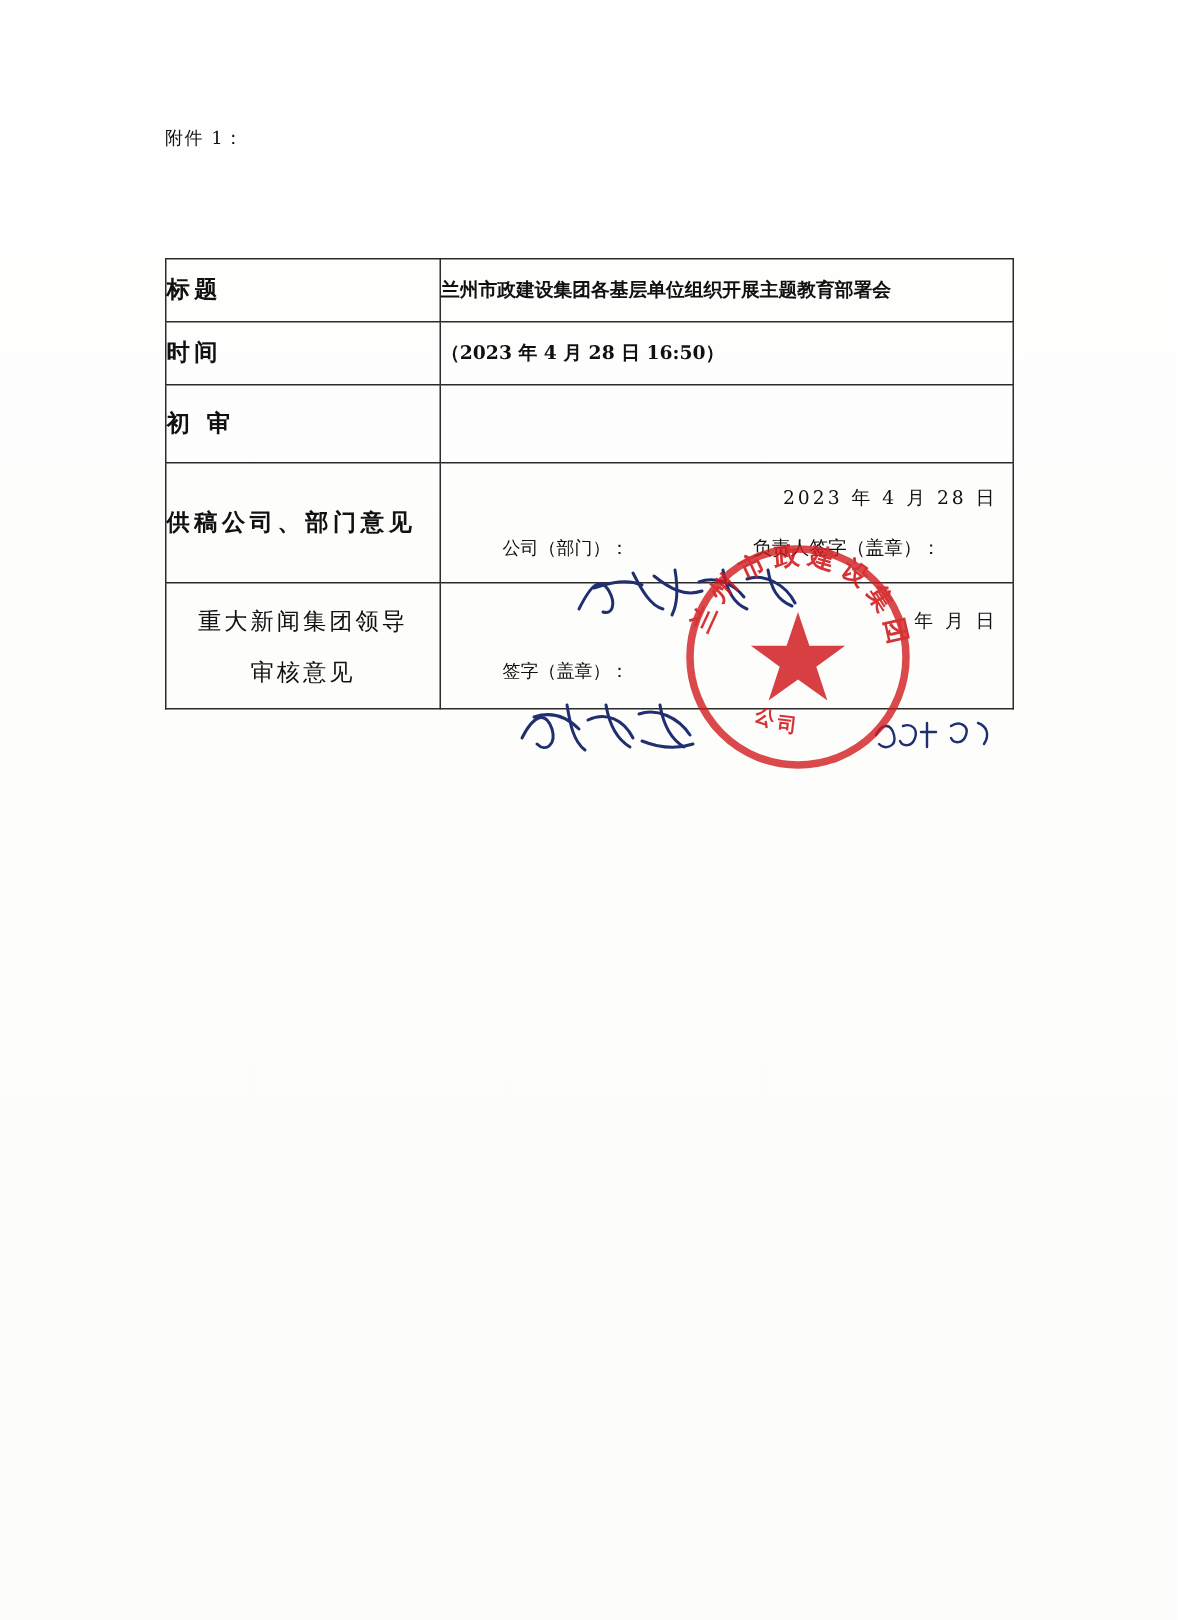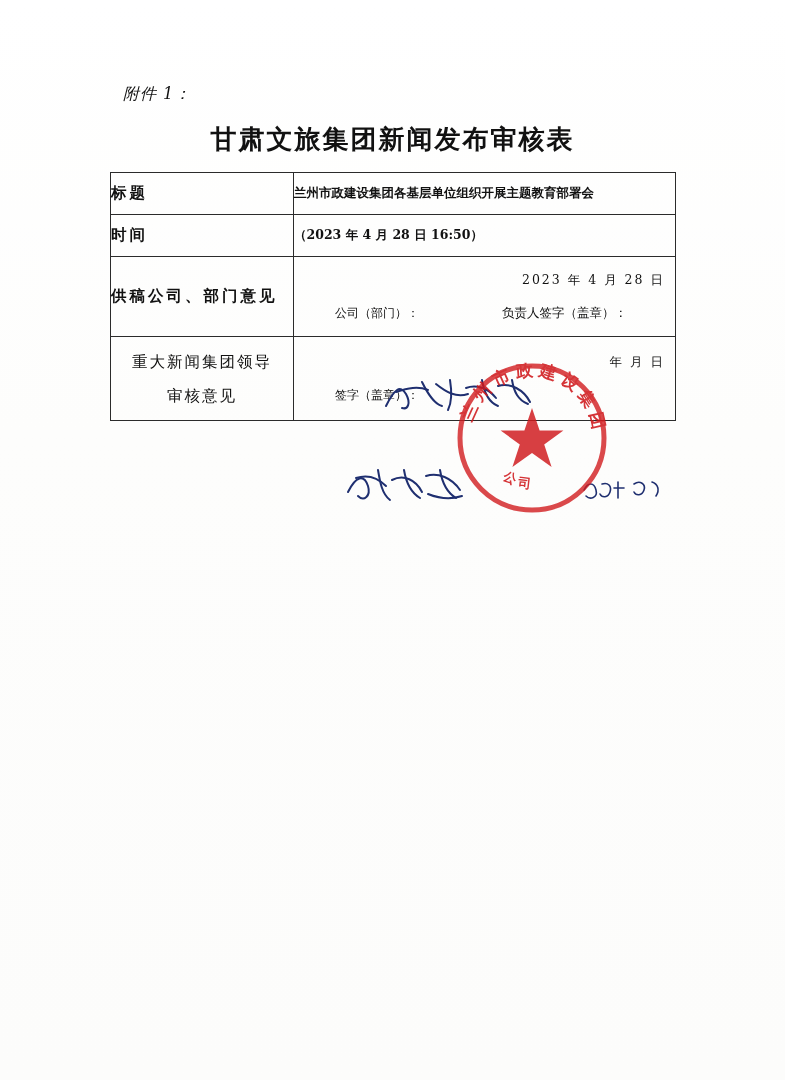--- a/index.html
+++ b/index.html
@@ -27,26 +27,25 @@
   
   .scan-tint {
     position: absolute;
     inset: 0;
     background: linear-gradient(180deg, #ffffff 0%, #fdfdfc 40%, #fcfcfb 100%);
     pointer-events: none;
   }
 
   .attach-label {
     position: absolute;
-    left: 123px;
+    left: 110px;
     top: 84px;
-    font-size: 16px;
+    font-size: 12px;
     letter-spacing: 1px;
     font-family: "DejaVu Serif", "Liberation Serif", serif;
-    font-style: italic;
   }
 
   .doc-title {
     position: absolute;
     left: 0;
     top: 122px;
     width: 785px;
     text-align: center;
     font-size: 26px;
     font-weight: bold;
@@ -144,31 +143,34 @@
   }
 </style>
 </head>
 <body>
 
 <div class="page">
   <div class="scan-tint"></div>
 
   <div class="attach-label">附件 1：</div>
 
-  <div class="doc-title">甘肃文旅集团新闻发布审核表</div>
 
   <table class="form">
     <tbody>
       <tr class="r1">
         <td class="lab">标题</td>
         <td class="val val-bold">兰州市政建设集团各基层单位组织开展主题教育部署会</td>
       </tr>
       <tr class="r2">
         <td class="lab">时间</td>
         <td class="val val-bold">（2023 年 4 月 28 日  16:50）</td>
+      </tr>
+      <tr class="r5">
+        <td class="lab">初  审</td>
+        <td class="val"></td>
       </tr>
       <tr class="r6">
         <td class="lab">供稿公司、部门意见</td>
         <td>
           <div class="cell-pad">
             <span class="sign-left">公司（部门）：</span>
             <span class="sign-mid">负责人签字（盖章）：</span>
             <span class="sign-date">2023 年 4 月 28 日</span>
           </div>
         </td>

